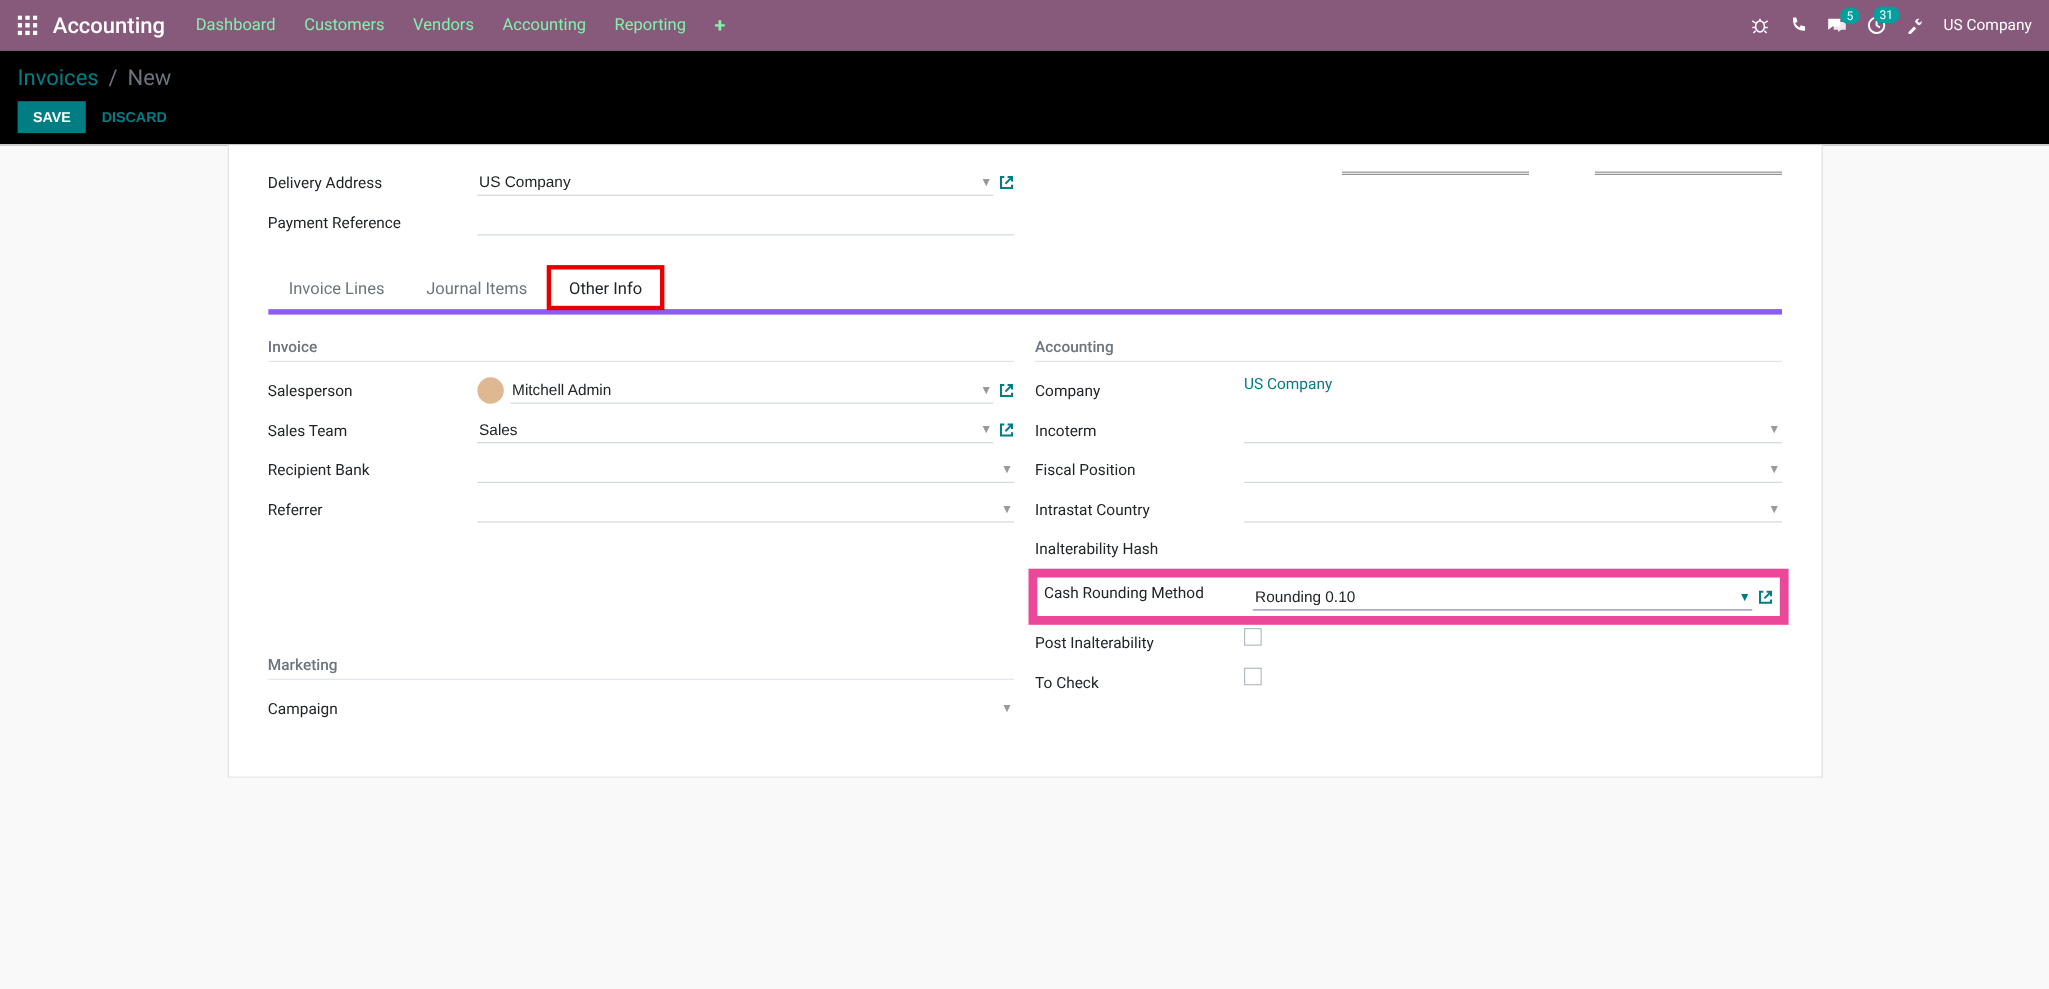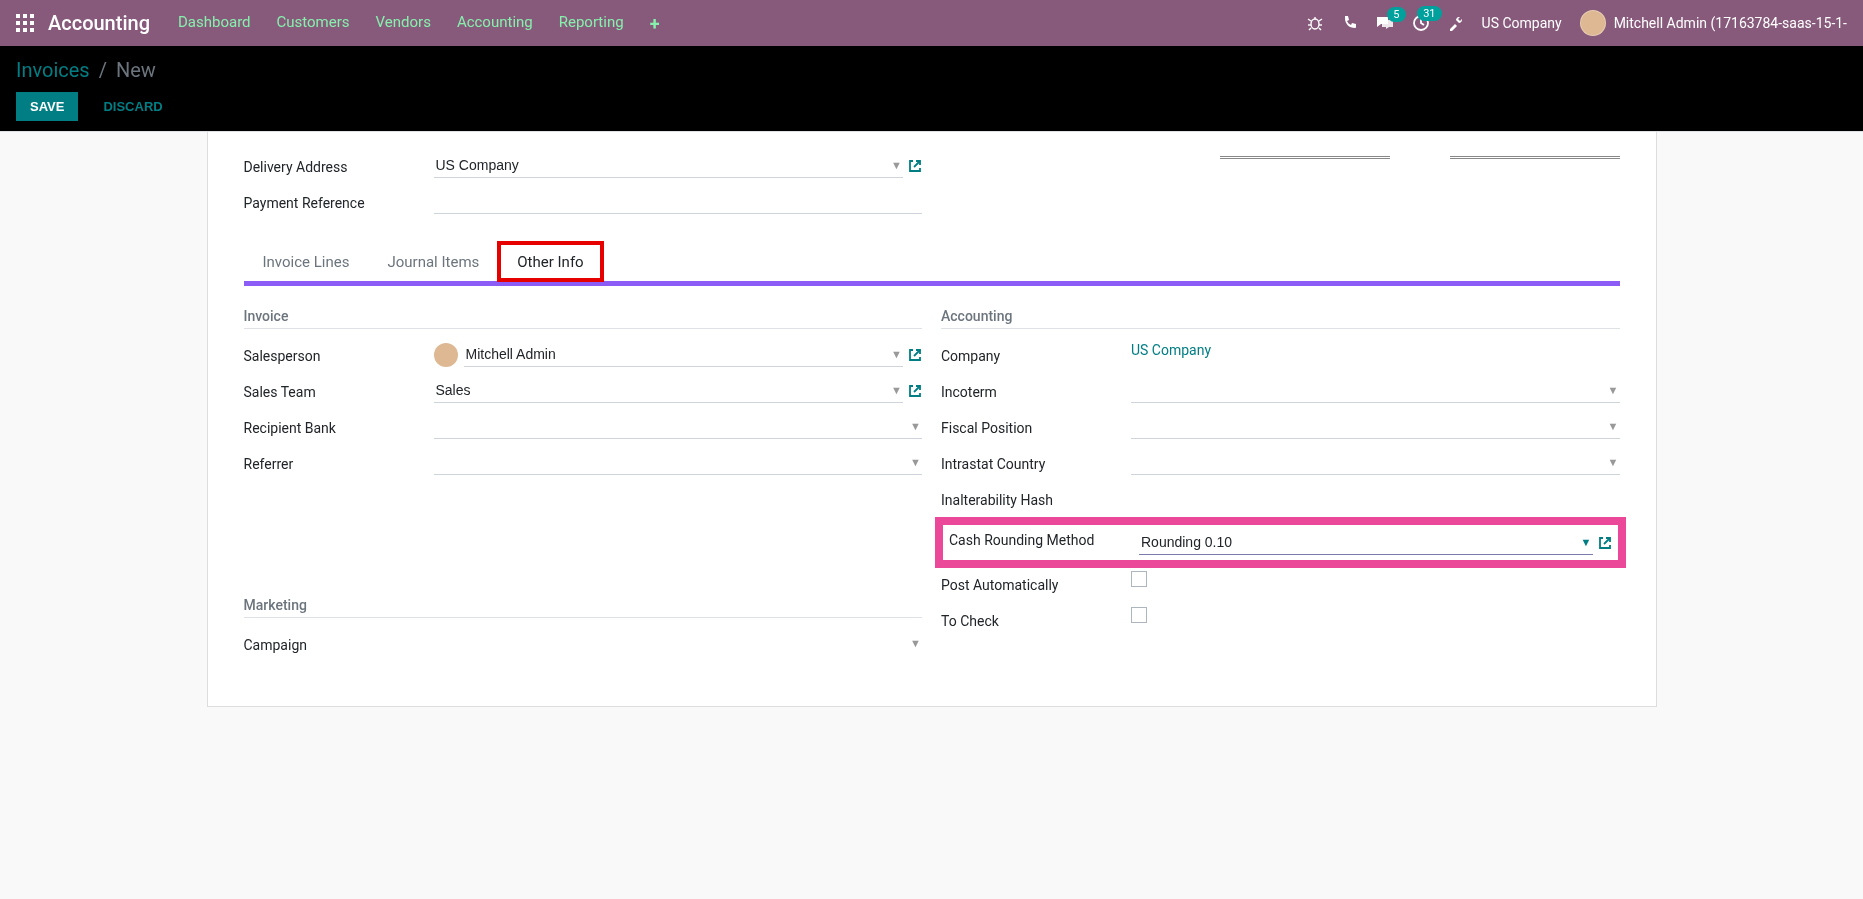--- a/index.html
+++ b/index.html
@@ -13,21 +13,21 @@
 .top-nav .spacer { flex: 1; }
 .top-nav .systray { display: flex; align-items: center; gap: 18px; }
 .top-nav .systray .iconwrap { position: relative; cursor: pointer; }
 .top-nav .systray .badge { position: absolute; top: -8px; right: -12px; background: #00a09d; color: #fff; font-size: 11px; border-radius: 10px; padding: 1px 6px; }
 .top-nav .user { display: flex; align-items: center; gap: 8px; cursor: pointer; }
 .top-nav .avatar { width: 26px; height: 26px; border-radius: 50%; background: #ddb892; display:inline-block; border:1px solid rgba(255,255,255,0.3);}
 .control-panel { background: #000000; padding: 12px 16px 0 16px; border-bottom: 1px solid #dee2e6; }
 .breadcrumb { font-size: 20px; color: #6c757d; margin-bottom: 10px; }
 .breadcrumb .root { color: #017e84; cursor:pointer; }
 .breadcrumb .sep { color: #6c757d; margin: 0 4px; }
-.cp-buttons { display: flex; gap: 25px; padding-bottom: 10px; }
+.cp-buttons { display: flex; gap: 14px; padding-bottom: 10px; }
 .btn-primary { background: #017e84; color: #fff; border: none; padding: 7px 14px; font-weight: 600; font-size: 13px; cursor: pointer; }
 .btn-link { background: none; border: none; color: #017e84; font-weight: 700; font-size: 13px; cursor: pointer; padding: 7px 0;}
 .sheet-bg { padding: 0; display:flex; justify-content:center;}
 .sheet { background: #fff; width: calc(100% - 96px); max-width: 1450px; border: 1px solid #ddd; border-top:none; padding: 20px 36px 40px 36px; }
 .form-row, .row2col { display:flex; gap:19px; }
 .col { flex:1; min-width:0; }
 .field-group { display:flex; align-items:flex-start; min-height: 36px; padding: 1px 0;}
 .field-label { width: 190px; flex-shrink:0; font-size:14px; color:#212529; padding-top:6px;}
 .field-widget { flex:1; display:flex; align-items:center; gap:6px; position:relative;}
 .input-underline { border:none; border-bottom:1px solid #ced4da; width:100%; padding:4px 20px 4px 2px; font-size:14px; background:transparent;}
@@ -104,24 +104,20 @@
           <path d="M9 5v4l3 2"></path>
         </svg>
       <span class="badge">31</span>
     </span>
     <span class="iconwrap">
       <svg width="16" height="16" viewBox="0 0 16 16" fill="#fff">
           <path d="M2 14l5-5 2 2-5 5-2 0 0-2zM14 5c0 2-2 3-3 3l-3-3c0-1 1-3 3-3 1 0 1 0 1 0l-2 2 2 2 2-2c0 0 0 0 0 1z"></path>
         </svg>
     </span>
     <span>US Company</span>
-    <div class="user">
-      <span class="avatar"></span>
-      <span>Mitchell Admin (17163784-saas-15-1-</span>
-    </div>
   </div>
 </div>
 
 <div class="control-panel">
   <div class="breadcrumb">
     <span class="root">Invoices</span>
     <span class="sep">/</span>
     <span>New</span>
   </div>
   <div class="cp-buttons">
@@ -284,21 +280,21 @@
                     <path d="M5 2H2v10h10V9"></path>
                     <path d="M8 2h4v4"></path>
                     <path d="M12 2L6 8"></path>
                   </svg>
             </span>
           </div>
         </div>
       </div>
 
       <div class="field-group" style="margin-top:6px">
-        <div class="field-label">Post Automatically</div>
+        <div class="field-label">Post Inalterability</div>
         <div class="field-widget">
           <div class="checkbox"></div>
         </div>
       </div>
 
       <div class="field-group">
         <div class="field-label">To Check</div>
         <div class="field-widget">
           <div class="checkbox"></div>
         </div>

